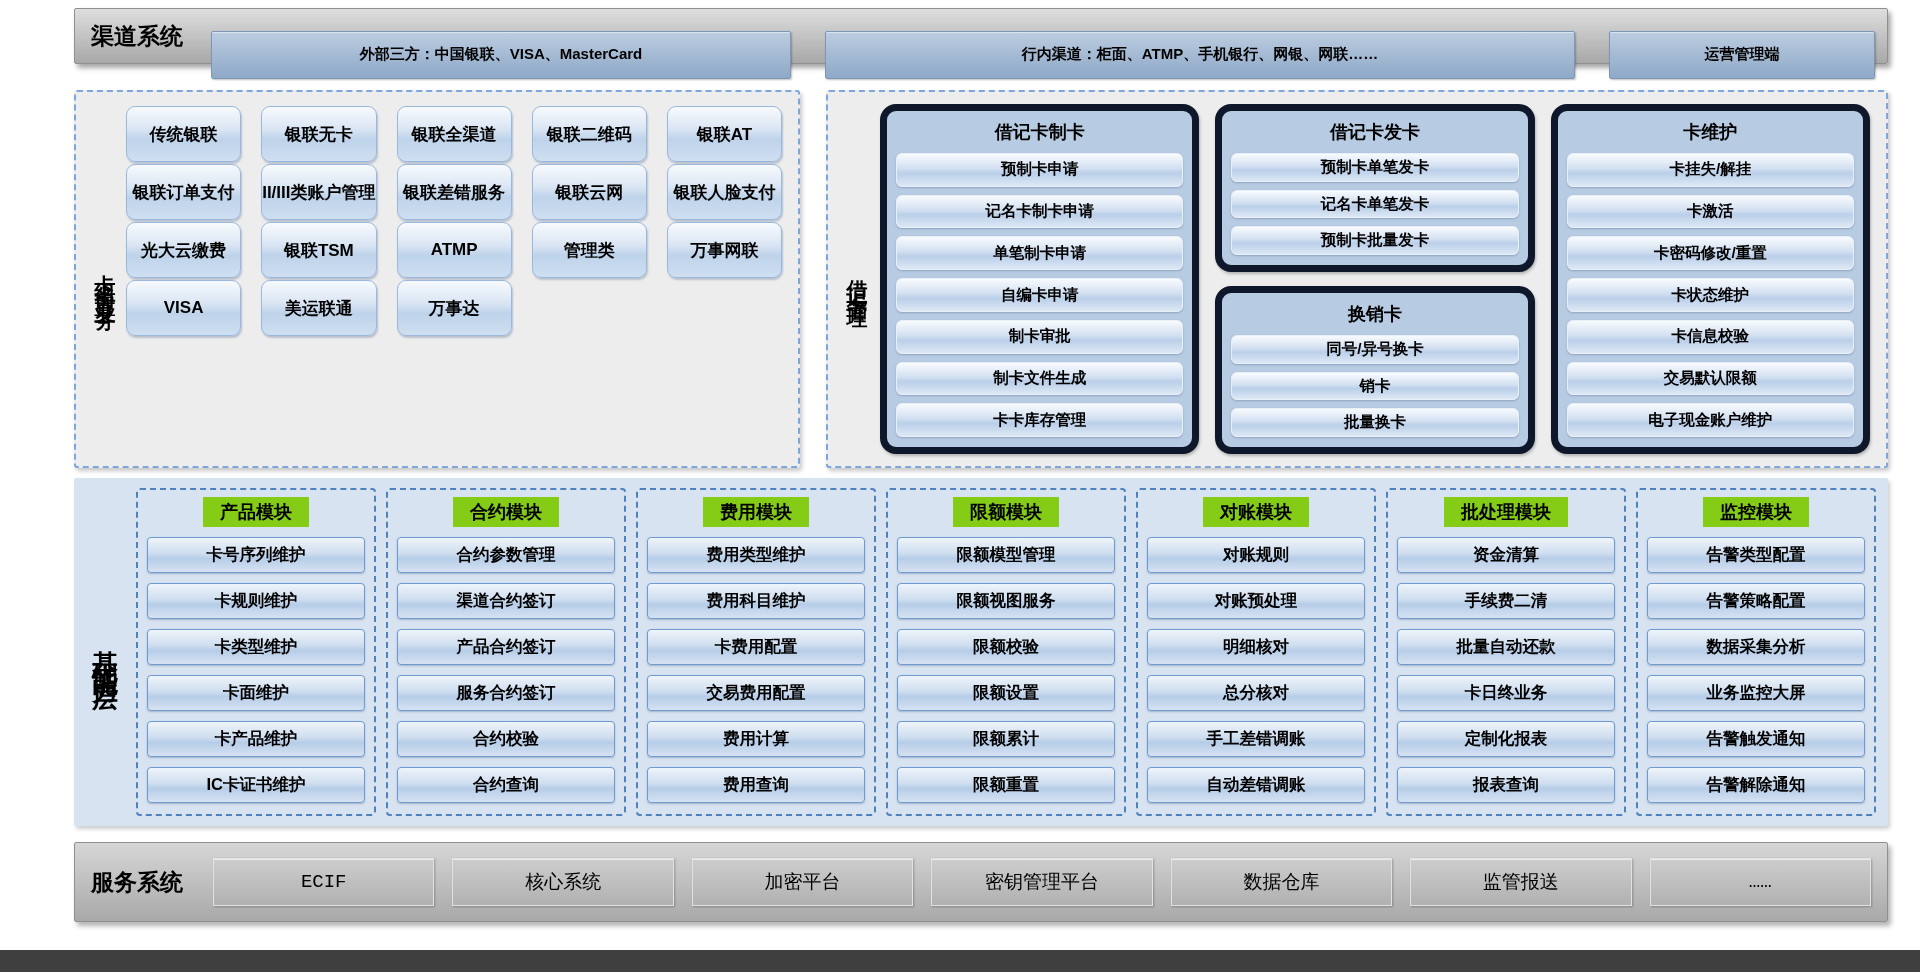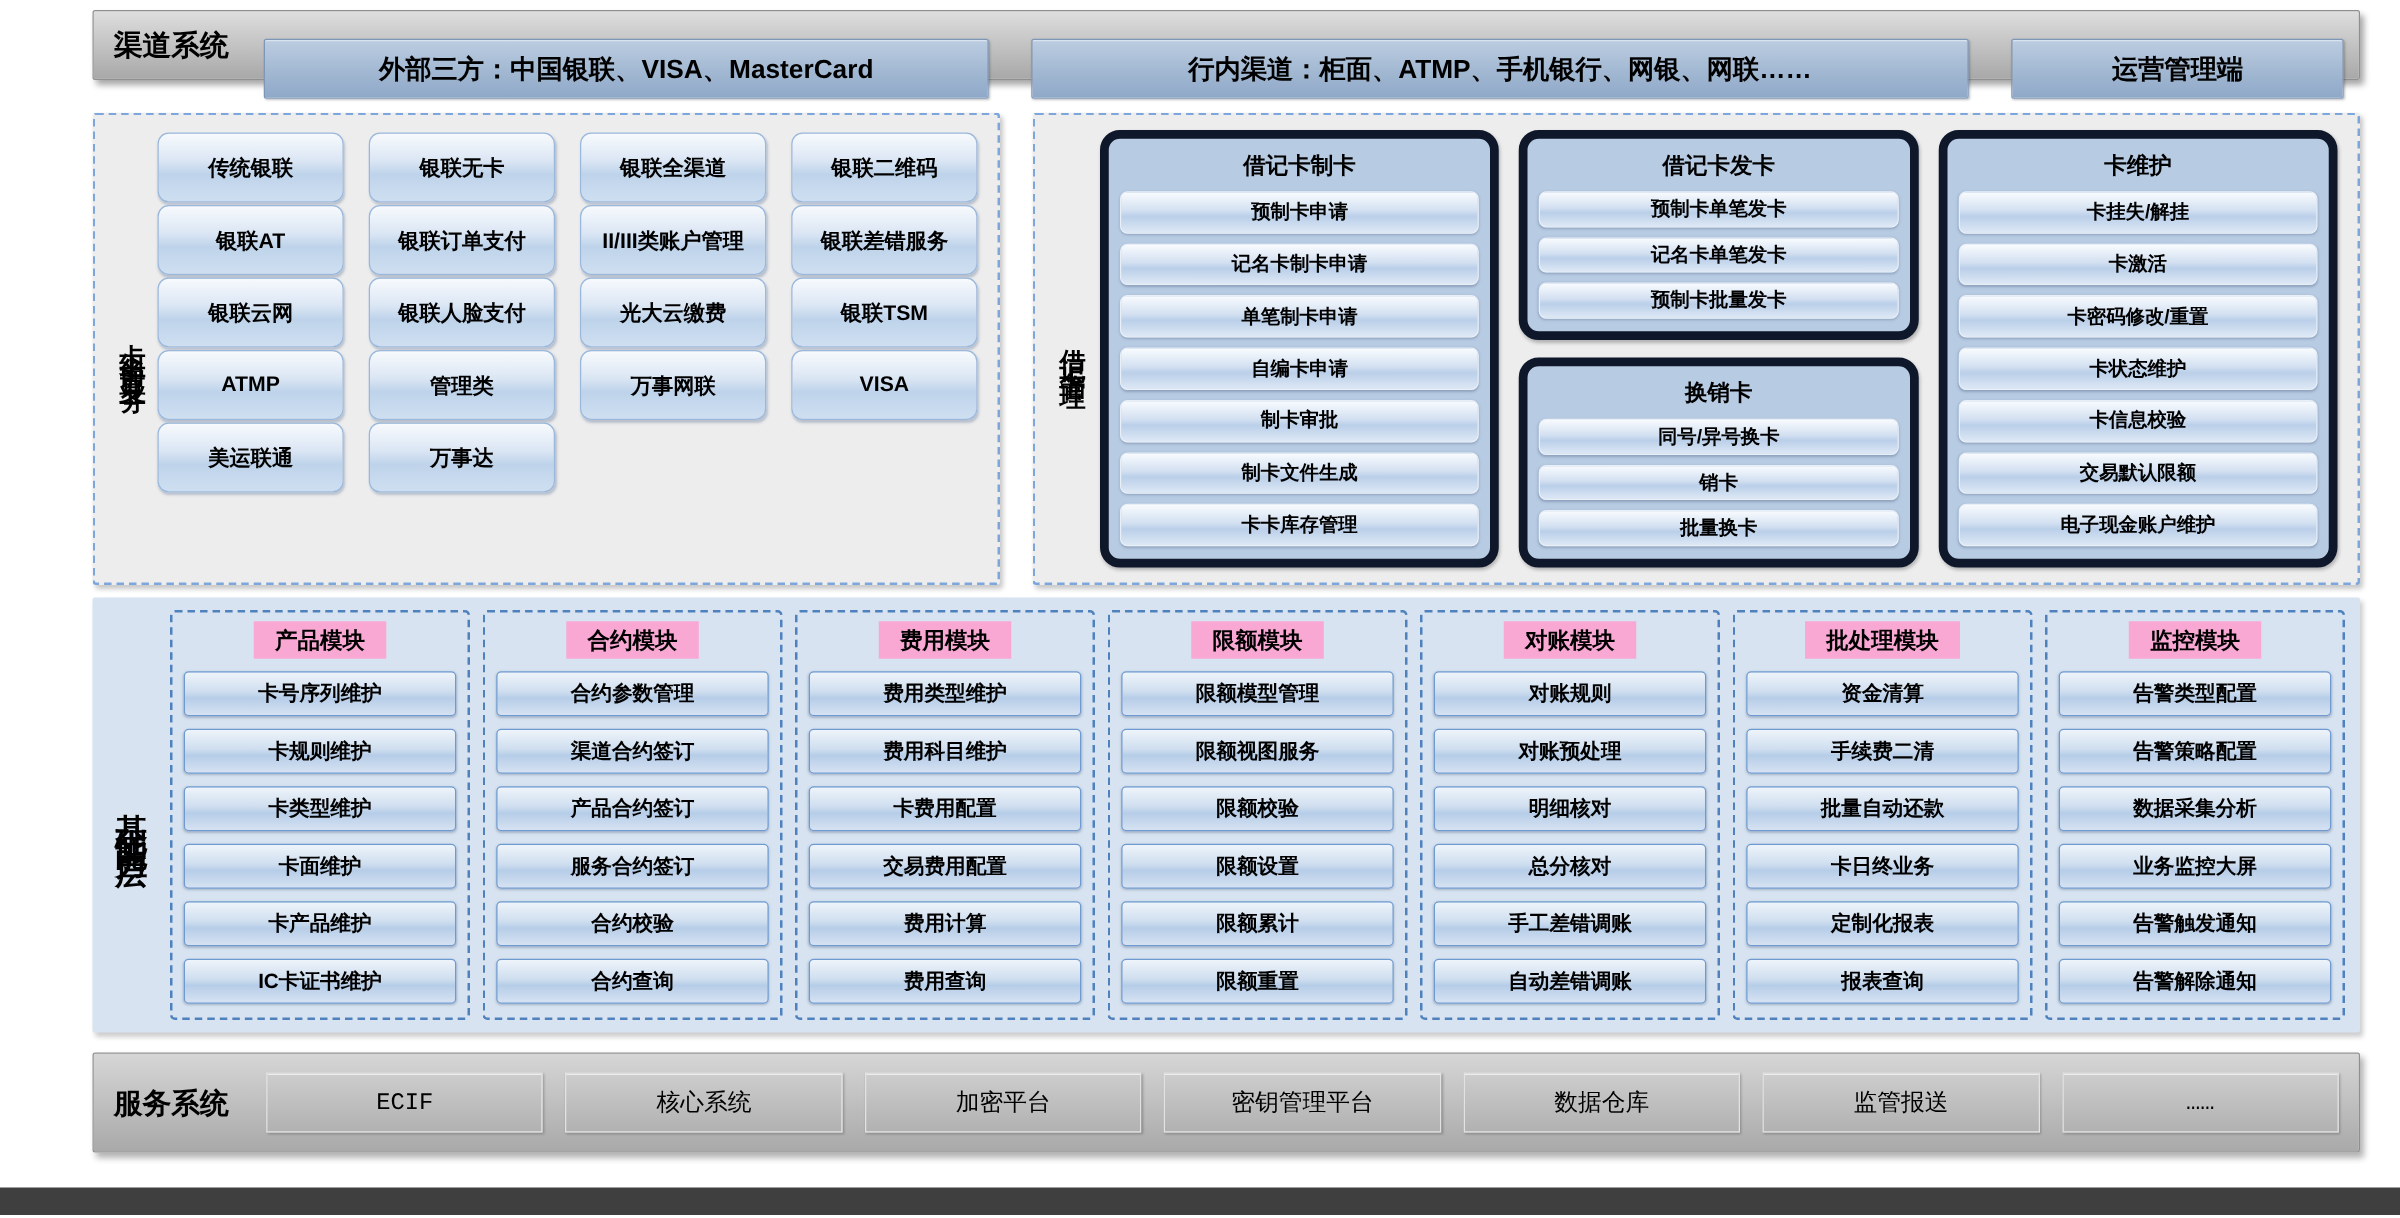--- a/index.html
+++ b/index.html
@@ -16,21 +16,21 @@
     border:1px solid #8f8f8f;border-radius:2px;
     box-shadow:3px 4px 5px rgba(0,0,0,.35);
     display:flex;align-items:center;padding:0 12px;box-sizing:border-box;gap:24px;
   }
   .channel-label{font-weight:bold;font-size:23px;white-space:nowrap;padding:0 4px;}
   .channel-items{display:flex;flex:1;gap:34px;align-items:center;height:100%;}
   .channel-btn{
     height:46px;border:1px solid #7e97b7;border-radius:2px;
     background:linear-gradient(to bottom,#bccde1 0%,#a2b8d2 55%,#8fa9c9 100%);
     display:flex;align-items:center;justify-content:center;
-    font-weight:bold;font-size:21px;white-space:nowrap;
+    font-weight:bold;font-size:15px;white-space:nowrap;
     box-shadow:inset 0 1px 0 rgba(255,255,255,.45),1px 1px 2px rgba(0,0,0,.25);
     margin-top:37px;
   }
   .channel-items .channel-btn:nth-child(1){width:578px;}
   .channel-items .channel-btn:nth-child(2){width:748px;}
   .channel-items .channel-btn:nth-child(3){flex:1;}
   
   .mid-row{position:absolute;left:74px;top:90px;width:1814px;height:378px;display:flex;gap:26px;}
   .panel{
     background:#ededee;border:2px dashed #7da7dc;border-radius:3px;
@@ -39,21 +39,21 @@
   }
   .panel-left{width:726px;}
   .panel-right{flex:1;}
   .v-label{
     writing-mode:vertical-lr;text-orientation:upright;
     font-weight:bold;font-size:21px;letter-spacing:7px;
     display:flex;align-items:center;justify-content:center;
     width:38px;flex:none;
   }
   .grid3{
-    flex:1;display:grid;grid-template-columns:repeat(4,1fr);
+    flex:1;display:grid;grid-template-columns:repeat(5,1fr);
     grid-template-rows:repeat(6,1fr);gap:2px 20px;padding:6px 6px 6px 2px;
   }
   .card-btn{
     border:1px solid #9ab8dc;border-radius:9px;
     background:linear-gradient(to bottom,#f7fafd 0%,#dbe6f4 40%,#bed3ea 60%,#cfdff1 100%);
     display:flex;align-items:center;justify-content:center;
     font-weight:bold;font-size:17px;white-space:nowrap;
     box-shadow:1px 2px 2px rgba(90,110,140,.35);
   }
   .debit-cols{flex:1;display:flex;gap:16px;padding:4px 6px 4px 4px;}
@@ -84,21 +84,21 @@
     font-weight:bold;font-size:26px;letter-spacing:9px;
     display:flex;align-items:center;justify-content:center;width:44px;flex:none;
   }
   .modules{flex:1;display:flex;gap:10px;padding:2px;}
   .module{
     flex:1;border:2px dashed #4f81bd;border-radius:4px;
     display:flex;flex-direction:column;align-items:center;
     gap:10px;padding:7px 9px 11px;box-sizing:border-box;
   }
   .module-title{
-    background:#f9a8d4;font-weight:bold;font-size:18px;
+    background:#84cc16;font-weight:bold;font-size:18px;
     padding:3px 17px;flex:none;align-self:center;white-space:nowrap;
   }
   .module-btn{
     flex:1;width:100%;box-sizing:border-box;
     border:1px solid #6f9ad0;border-radius:4px;
     background:linear-gradient(to bottom,#eef4fa 0%,#cfdeef 45%,#b6cde8 60%,#d6e2f2 100%);
     display:flex;align-items:center;justify-content:center;
     font-weight:bold;font-size:16.5px;white-space:nowrap;
     box-shadow:0 1px 2px rgba(70,90,120,.35);
   }

